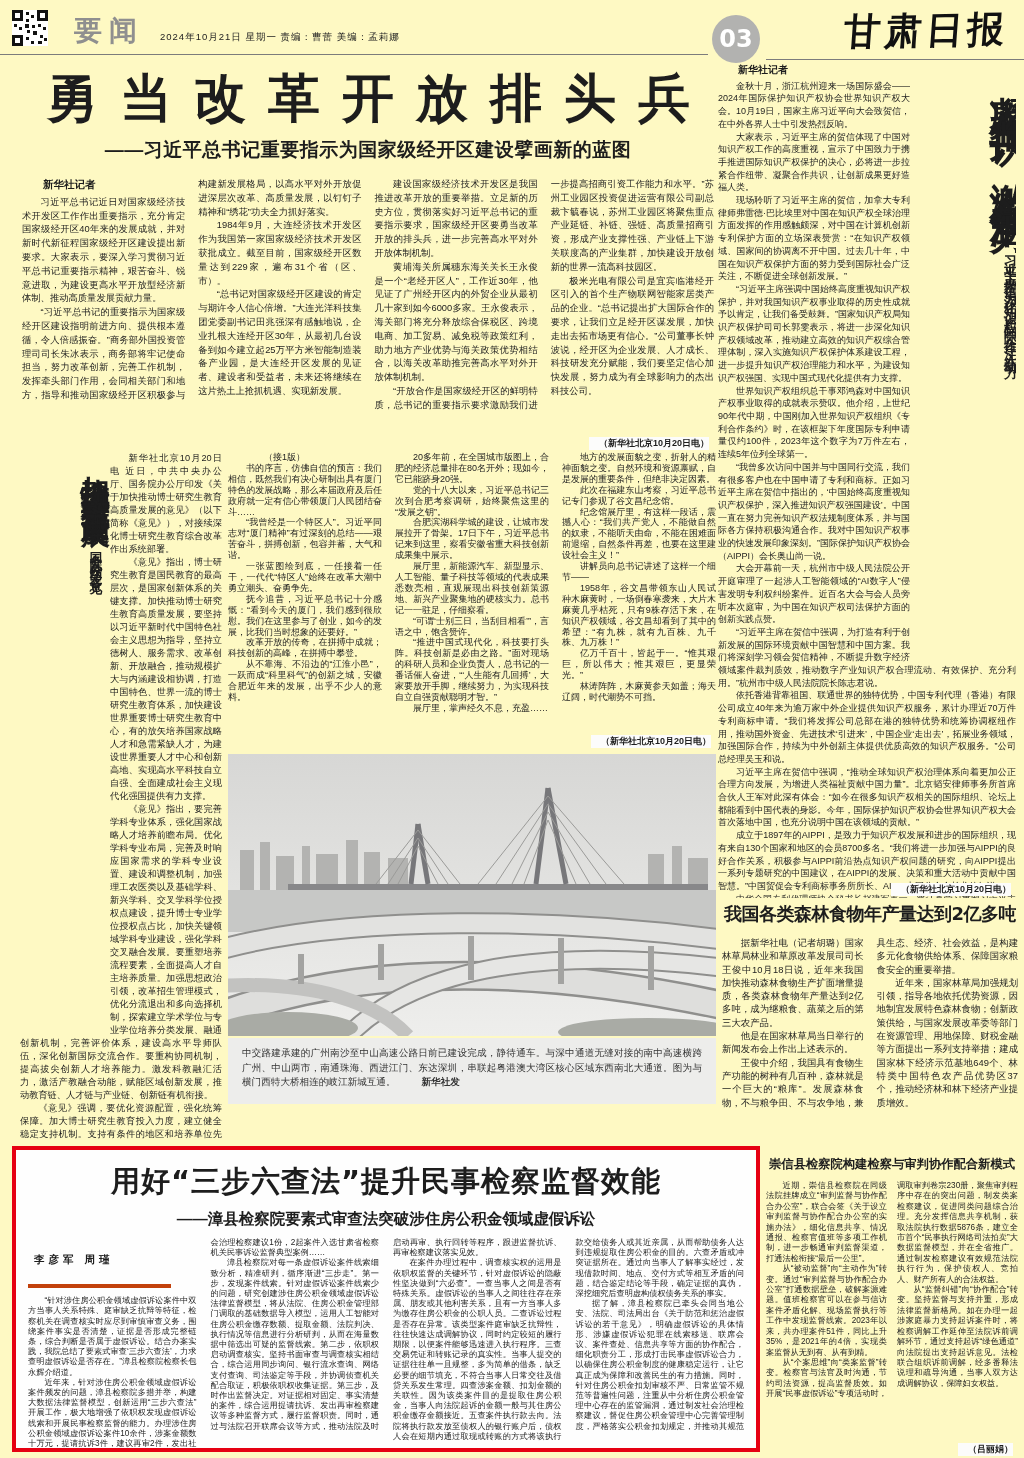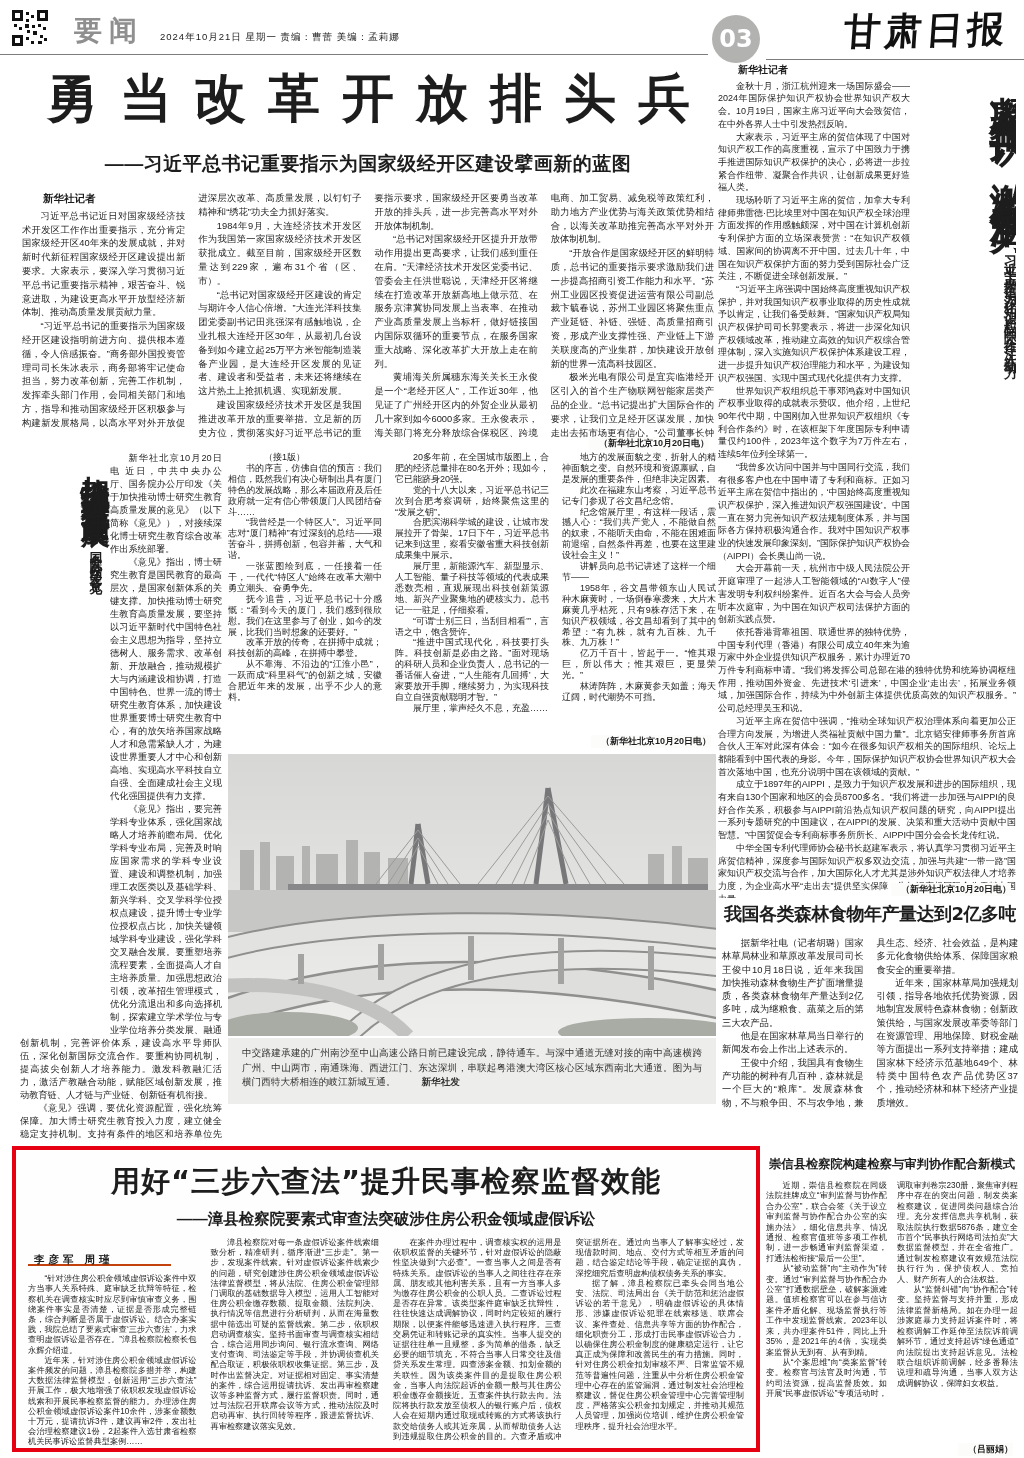--- a/index.html
+++ b/index.html
@@ -1,16 +1,16 @@
 <!DOCTYPE html>
 <html lang="zh"><head>
 <meta charset="utf-8">
 <style>
   html,body{margin:0;padding:0;background:#8a8a8a;}
-  #paper{position:relative;width:1024px;height:1458px;margin:0 auto;background:#ffffff;
+  #paper{position:relative;width:1024px;height:1458px;margin:0 auto;background:#fef9c3;
          font-family:"Liberation Sans",sans-serif;color:#1d1d1d;overflow:hidden;}
   
   .qr{position:absolute;left:12px;top:10px;width:36px;height:36px;}
   .section-title{position:absolute;left:74px;top:12px;font-size:28px;font-weight:900;
                  color:#8f8f8f;letter-spacing:7px;font-family:"DejaVu Sans",sans-serif;}
   .dateline{position:absolute;left:160px;top:31px;font-size:9.5px;color:#222;letter-spacing:1px;}
   .rule-left{position:absolute;left:0;top:54px;width:708px;height:1px;background:#7c7c7c;}
   .rule-right{position:absolute;left:766px;top:59px;width:258px;height:1px;background:#7c7c7c;}
   .pagenum{position:absolute;left:712px;top:15px;width:48px;height:48px;border-radius:50%;
            background:#b2b2b0;color:#fff;font-weight:900;font-size:24px;line-height:48px;
@@ -19,21 +19,21 @@
             font-size:37px;letter-spacing:4px;transform:skewX(-5deg) rotate(-1deg);color:#111;}
   
   .art{position:absolute;overflow:hidden;}
   .art p{margin:0;text-indent:2em;text-align:justify;}
   .signoff{position:absolute;right:5px;bottom:2px;background:#fcfcfb;padding-left:10px;
            font-weight:bold;font-size:9px;}
   
   #article-A{left:22px;top:64px;width:692px;height:388px;}
   .a-head{font-size:52px;font-weight:900;text-align:center;letter-spacing:22px;padding-left:22px;
           font-family:"DejaVu Sans",sans-serif;white-space:nowrap;}
-  .a-sub{margin-top:17px;font-size:19px;font-weight:900;text-align:center;letter-spacing:.5px;}
+  .a-sub{margin-top:3px;font-size:19px;font-weight:900;text-align:center;letter-spacing:.5px;}
   .a-body{margin-top:15px;height:256px;column-count:4;column-gap:13px;
           font-size:9.3px;line-height:13.8px;position:relative;}
   .byline-a{font-weight:900;font-size:10.5px;text-indent:1em;margin-bottom:4px !important;}
   
   #article-B{left:718px;top:64px;width:298px;height:834px;font-size:9px;line-height:12.7px;}
   .b-verthead{float:right;width:98px;height:592px;margin:0 0 8px 8px;
               writing-mode:vertical-rl;text-orientation:upright;display:flex;}
   .b-verthead .big{font-size:40px;font-weight:900;letter-spacing:6px;font-family:"DejaVu Sans",sans-serif;}
   .b-verthead .sub{font-size:13px;font-weight:bold;letter-spacing:5px;margin-top:18px;}
   .byline-b{font-weight:900;font-size:10px;margin-bottom:3px !important;}
@@ -59,22 +59,22 @@
           font-family:"DejaVu Sans",sans-serif;margin:4px 0 10px;}
   .e-body{column-count:2;column-gap:13px;height:200px;font-size:9.4px;line-height:13.3px;}
   
   #article-F{left:12px;top:1146px;width:748px;height:306px;border:4px solid #e60012;
              box-sizing:border-box;background:#fefefe;}
   .f-head{font-size:29px;font-weight:900;text-align:center;letter-spacing:1px;margin-top:12px;
           font-family:"DejaVu Sans",sans-serif;}
   .f-sub{font-size:15.5px;font-weight:900;text-align:center;margin-top:7px;}
   .f-body{margin:8px 12px 0;height:212px;column-count:4;column-gap:14px;
           font-size:8.2px;line-height:10.2px;position:relative;}
-  .byline-f{font-weight:900;font-size:10.5px;padding:16px 0 0 6px;letter-spacing:4px;
-            border-bottom:2px solid #c2410c;margin:0 26px 8px 0;}
+  .byline-f{font-weight:900;font-size:10.5px;padding:16px 0 20px 6px;letter-spacing:4px;
+            border-bottom:4px solid #c2410c;margin:0 26px 8px 0;}
   
   #article-G{left:766px;top:1146px;width:252px;height:312px;}
   .g-head{font-size:12.3px;font-weight:900;text-align:center;white-space:nowrap;margin:10px 0 8px;
           font-family:"DejaVu Sans",sans-serif;}
   .g-body{column-count:2;column-gap:10px;height:264px;font-size:8.2px;line-height:10.4px;}
   #article-G .signoff{background:#fcfcfb;}
 </style>
 </head>
 <body>
 
@@ -120,21 +120,20 @@
     <div class="a-head">勇当改革开放排头兵</div>
     <div class="a-sub">——习近平总书记重要指示为国家级经开区建设擘画新的蓝图</div>
     <div class="a-body">
       <p class="byline-a">新华社记者</p>
       <div>
           <p>习近平总书记近日对国家级经济技术开发区工作作出重要指示，充分肯定国家级经开区40年来的发展成就，并对新时代新征程国家级经开区建设提出新要求。大家表示，要深入学习贯彻习近平总书记重要指示精神，艰苦奋斗、锐意进取，为建设更高水平开放型经济新体制、推动高质量发展贡献力量。</p>
           <p>“习近平总书记的重要指示为国家级经开区建设指明前进方向、提供根本遵循，令人倍感振奋。”商务部外国投资管理司司长朱冰表示，商务部将牢记使命担当，努力改革创新，完善工作机制，发挥牵头部门作用，会同相关部门和地方，指导和推动国家级经开区积极参与构建新发展格局，以高水平对外开放促进深层次改革、高质量发展，以钉钉子精神和“绣花”功夫全力抓好落实。</p>
           <p>1984年9月，大连经济技术开发区作为我国第一家国家级经济技术开发区获批成立。截至目前，国家级经开区数量达到229家，遍布31个省（区、市）。</p>
           <p>“总书记对国家级经开区建设的肯定与期许令人信心倍增。”大连光洋科技集团党委副书记田兆强深有感触地说，企业扎根大连经开区30年，从最初几台设备到如今建立起25万平方米智能制造装备产业园，是大连经开区发展的见证者、建设者和受益者，未来还将继续在这片热土上抢抓机遇、实现新发展。</p>
           <p>建设国家级经济技术开发区是我国推进改革开放的重要举措。立足新的历史方位，贯彻落实好习近平总书记的重要指示要求，国家级经开区要勇当改革开放的排头兵，进一步完善高水平对外开放体制机制。</p>
-          <p>“总书记对国家级经开区提升开放带动作用提出更高要求，让我们感到重任在肩。”天津经济技术开发区党委书记、管委会主任洪世聪说，天津经开区将继续在打造改革开放新高地上做示范、在服务京津冀协同发展上当表率、在推动产业高质量发展上当标杆，做好链接国内国际双循环的重要节点，在服务国家重大战略、深化改革扩大开放上走在前列。</p>
           <p>黄埔海关所属穗东海关关长王永俊是一个“老经开区人”，工作近30年，他见证了广州经开区内的外贸企业从最初几十家到如今6000多家。王永俊表示，海关部门将充分释放综合保税区、跨境电商、加工贸易、减免税等政策红利，助力地方产业优势与海关政策优势相结合，以海关改革助推完善高水平对外开放体制机制。</p>
           <p>“开放合作是国家级经开区的鲜明特质，总书记的重要指示要求激励我们进一步提高招商引资工作能力和水平。”苏州工业园区投资促进运营有限公司副总裁卞毓春说，苏州工业园区将聚焦重点产业延链、补链、强链、高质量招商引资，形成产业支撑性强、产业链上下游关联度高的产业集群，加快建设开放创新的世界一流高科技园区。</p>
           <p>极米光电有限公司是宜宾临港经开区引入的首个生产物联网智能家居类产品的企业。“总书记提出扩大国际合作的要求，让我们立足经开区谋发展，加快走出去拓市场更有信心。”公司董事长钟波说，经开区为企业发展、人才成长、科技研发充分赋能，我们要坚定信心加快发展，努力成为有全球影响力的杰出科技公司。</p>
         </div>
     </div>
     <div class="signoff">（新华社北京10月20日电）</div>
   </div>
 
   <div id="article-B" class="art">
     <div class="b-verthead">
@@ -143,20 +142,21 @@
     </div>
     <p class="byline-b">新华社记者</p>
     <div>
         <p>金秋十月，浙江杭州迎来一场国际盛会——2024年国际保护知识产权协会世界知识产权大会。10月19日，国家主席习近平向大会致贺信，在中外各界人士中引发热烈反响。</p>
         <p>大家表示，习近平主席的贺信体现了中国对知识产权工作的高度重视，宣示了中国致力于携手推进国际知识产权保护的决心，必将进一步拉紧合作纽带、凝聚合作共识，让创新成果更好造福人类。</p>
         <p>现场聆听了习近平主席的贺信，加拿大专利律师弗雷德·巴比埃里对中国在知识产权全球治理方面发挥的作用感触颇深，对中国在计算机创新专利保护方面的立场深表赞赏：“在知识产权领域、国家间的协调离不开中国。过去几十年，中国在知识产权保护方面的努力受到国际社会广泛关注，不断促进全球创新发展。”</p>
         <p>“习近平主席强调中国始终高度重视知识产权保护，并对我国知识产权事业取得的历史性成就予以肯定，让我们备受鼓舞。”国家知识产权局知识产权保护司司长郭雯表示，将进一步深化知识产权领域改革，推动建立高效的知识产权综合管理体制，深入实施知识产权保护体系建设工程，进一步提升知识产权治理能力和水平，为建设知识产权强国、实现中国式现代化提供有力支撑。</p>
         <p>世界知识产权组织总干事邓鸿森对中国知识产权事业取得的成就表示赞叹。他介绍，上世纪90年代中期，中国刚加入世界知识产权组织《专利合作条约》时，在该框架下年度国际专利申请量仅约100件，2023年这个数字为7万件左右，连续5年位列全球第一。</p>
         <p>“我曾多次访问中国并与中国同行交流，我们有很多客户也在中国申请了专利和商标。正如习近平主席在贺信中指出的，‘中国始终高度重视知识产权保护，深入推进知识产权强国建设’。中国一直在努力完善知识产权法规制度体系，并与国际各方保持积极沟通合作。我对中国知识产权事业的快速发展印象深刻。”国际保护知识产权协会（AIPPI）会长奥山尚一说。</p>
         <p>大会开幕前一天，杭州市中级人民法院公开开庭审理了一起涉人工智能领域的“AI数字人”侵害发明专利权纠纷案件。近百名大会与会人员旁听本次庭审，为中国在知识产权司法保护方面的创新实践点赞。</p>
+        <p>“习近平主席在贺信中强调，为打造有利于创新发展的国际环境贡献中国智慧和中国方案。我们将深刻学习领会贺信精神，不断提升数字经济领域案件裁判质效，推动数字产业知识产权合理流动、有效保护、充分利用。”杭州市中级人民法院院长陈志君说。</p>
         <p>依托香港背靠祖国、联通世界的独特优势，中国专利代理（香港）有限公司成立40年来为逾万家中外企业提供知识产权服务，累计办理近70万件专利商标申请。“我们将发挥公司总部在港的独特优势和统筹协调枢纽作用，推动国外资金、先进技术‘引进来’，中国企业‘走出去’，拓展业务领域，加强国际合作，持续为中外创新主体提供优质高效的知识产权服务。”公司总经理吴玉和说。</p>
         <p>习近平主席在贺信中强调，“推动全球知识产权治理体系向着更加公正合理方向发展，为增进人类福祉贡献中国力量”。北京韬安律师事务所首席合伙人王军对此深有体会：“如今在很多知识产权相关的国际组织、论坛上都能看到中国代表的身影。今年，国际保护知识产权协会世界知识产权大会首次落地中国，也充分说明中国在该领域的贡献。”</p>
         <p>成立于1897年的AIPPI，是致力于知识产权发展和进步的国际组织，现有来自130个国家和地区的会员8700多名。“我们将进一步加强与AIPPI的良好合作关系，积极参与AIPPI前沿热点知识产权问题的研究，向AIPPI提出一系列专题研究的中国建议，在AIPPI的发展、决策和重大活动中贡献中国智慧。”中国贸促会专利商标事务所所长、AIPPI中国分会会长龙传红说。</p>
         <p>中华全国专利代理师协会秘书长赵建军表示，将认真学习贯彻习近平主席贺信精神，深度参与国际知识产权多双边交流，加强与共建“一带一路”国家知识产权交流与合作，加大国际化人才尤其是涉外知识产权法律人才培养力度，为企业高水平“走出去”提供坚实保障，为知识产权国际合作贡献中国力量。</p>
       </div>
     <div class="signoff">（新华社北京10月20日电）</div>
   </div>
 
   <div id="article-C" class="art">
     <div class="c-verthead">

